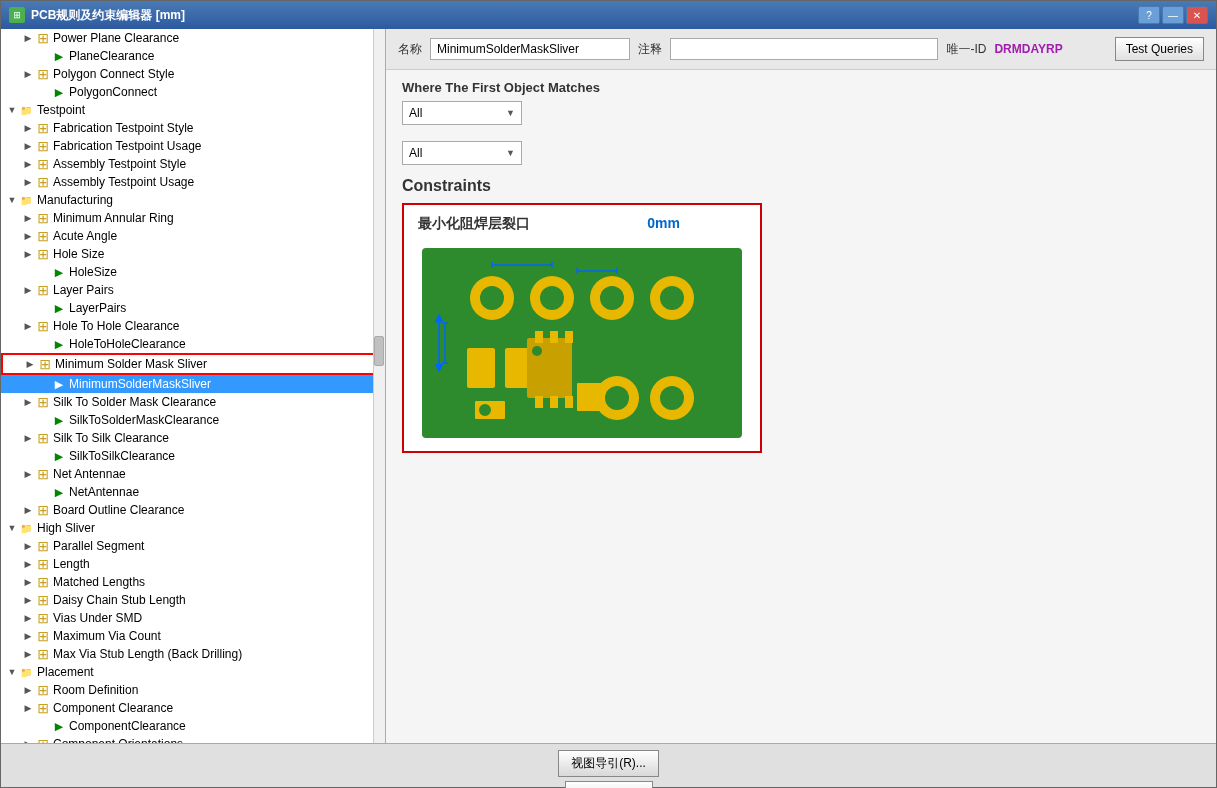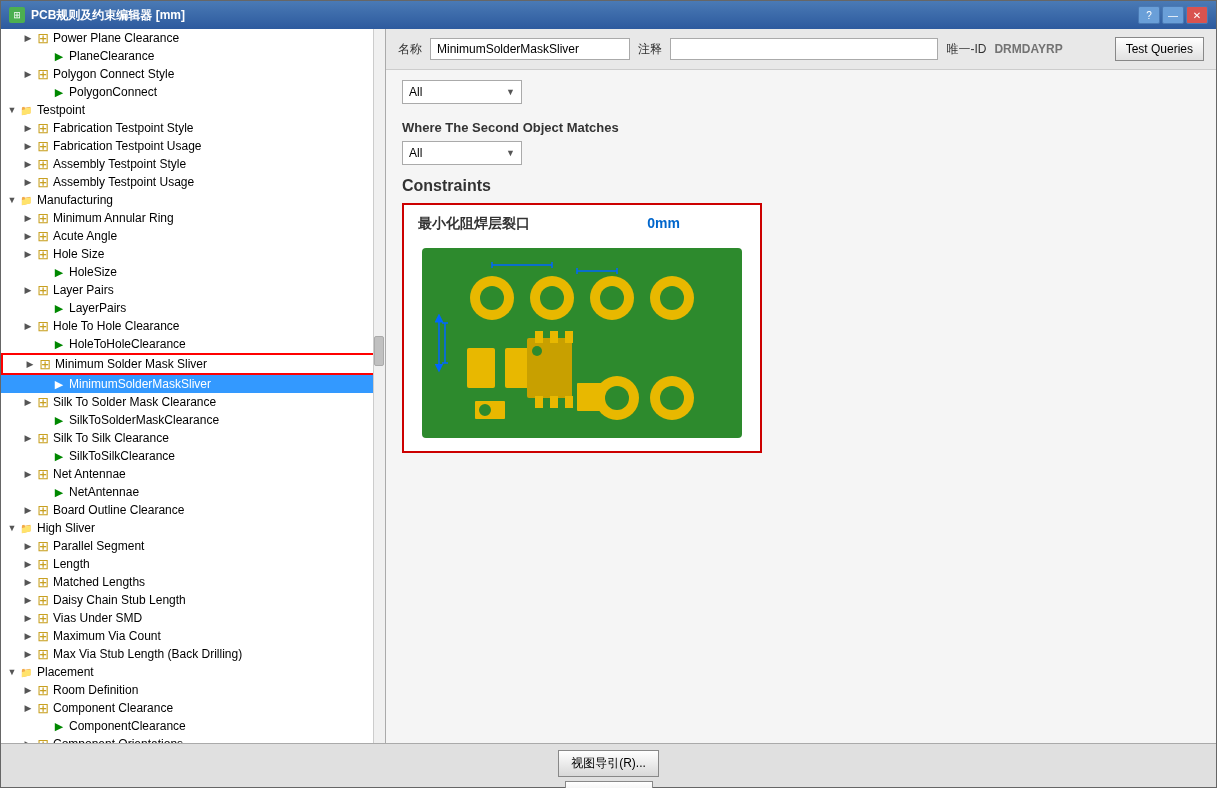--- a/index.html
+++ b/index.html
@@ -32,21 +32,21 @@
     
     
     .right-panel { flex: 1; background: #f5f5f5; display: flex; flex-direction: column; overflow: hidden; }
     
     .rule-header { background: #e8e8e8; border-bottom: 1px solid #ccc; padding: 8px 12px; display: flex; align-items: center; gap: 8px; flex-shrink: 0; }
     .rule-header-label { font-size: 12px; color: #333; }
     .rule-name-input { border: 1px solid #aaa; padding: 2px 6px; font-size: 12px; background: white; width: 200px; height: 22px; }
     .rule-comment-label { font-size: 12px; color: #333; }
     .rule-comment-input { border: 1px solid #aaa; padding: 2px 6px; font-size: 12px; background: white; flex: 1; height: 22px; }
     .rule-id-label { font-size: 12px; color: #333; }
-    .rule-id-value { font-size: 12px; color: #737373; font-weight: bold; }
+    .rule-id-value { font-size: 12px; color: #a21caf; font-weight: bold; }
     .test-queries-btn { padding: 2px 10px; font-size: 12px; border: 1px solid #888; background: linear-gradient(to bottom, #fff, #e0e0e0); cursor: pointer; height: 24px; margin-left: 44px; }
     
     .match-section { padding: 10px 16px 6px 16px; flex-shrink: 0; }
     .match-title { font-size: 13px; font-weight: bold; color: #333; margin-bottom: 6px; }
     .match-dropdown { border: 1px solid #aaa; padding: 2px 6px; font-size: 12px; background: white; width: 120px; height: 24px; display: flex; align-items: center; justify-content: space-between; cursor: pointer; }
     .match-dropdown-arrow { font-size: 9px; color: #555; }
     
     .constraints-section { padding: 6px 16px; flex: 1; }
     .constraints-title { font-size: 16px; font-weight: bold; color: #333; margin-bottom: 8px; }
     
@@ -415,28 +415,28 @@
         <span class="rule-header-label">名称</span>
         <input class="rule-name-input" value="MinimumSolderMaskSliver" style="">
         <span class="rule-comment-label">注释</span>
         <input class="rule-comment-input" style="">
         <span class="rule-id-label">唯一-ID</span>
         <span class="rule-id-value">DRMDAYRP</span>
         <button class="test-queries-btn">Test Queries</button>
       </div>
 
       <div class="match-section">
+        <div class="match-title">Where The First Object Matches</div>
         <div class="match-dropdown">
           <span>All</span>
           <span class="match-dropdown-arrow">▼</span>
         </div>
       </div>
 
       <div class="match-section">
-        <div class="match-title">Where The Second Object Matches</div>
         <div class="match-dropdown">
           <span>All</span>
           <span class="match-dropdown-arrow">▼</span>
         </div>
       </div>
 
       <div class="constraints-section">
         <div class="constraints-title">Constraints</div>
         <div class="constraints-box">
           <span class="constraints-inner-label">最小化阻焊层裂口</span>

